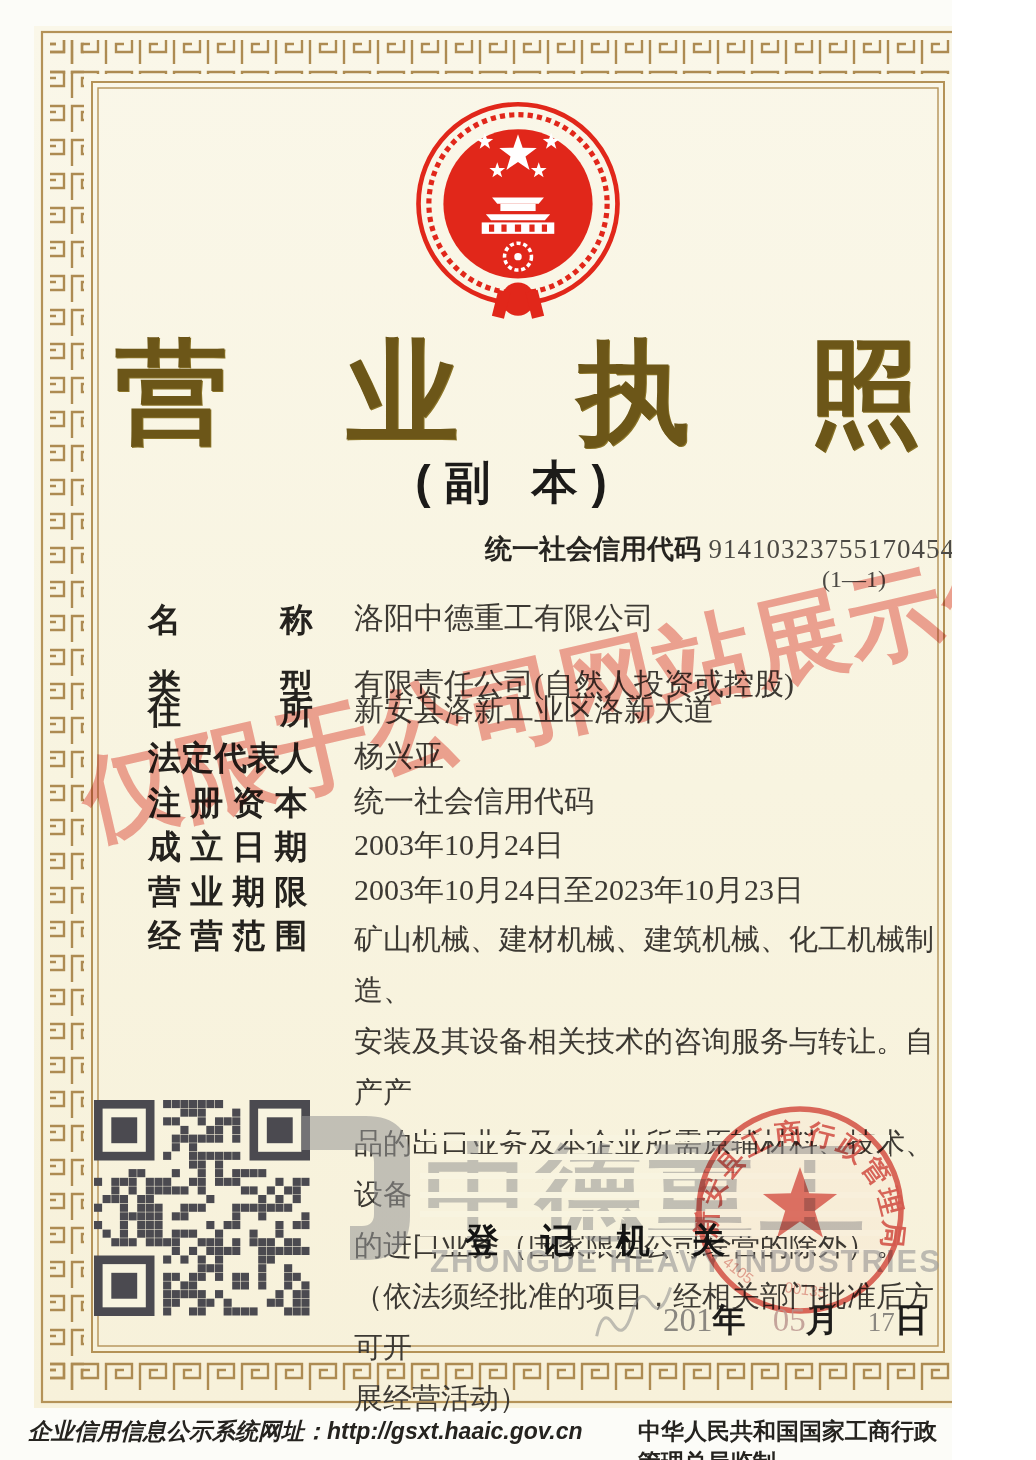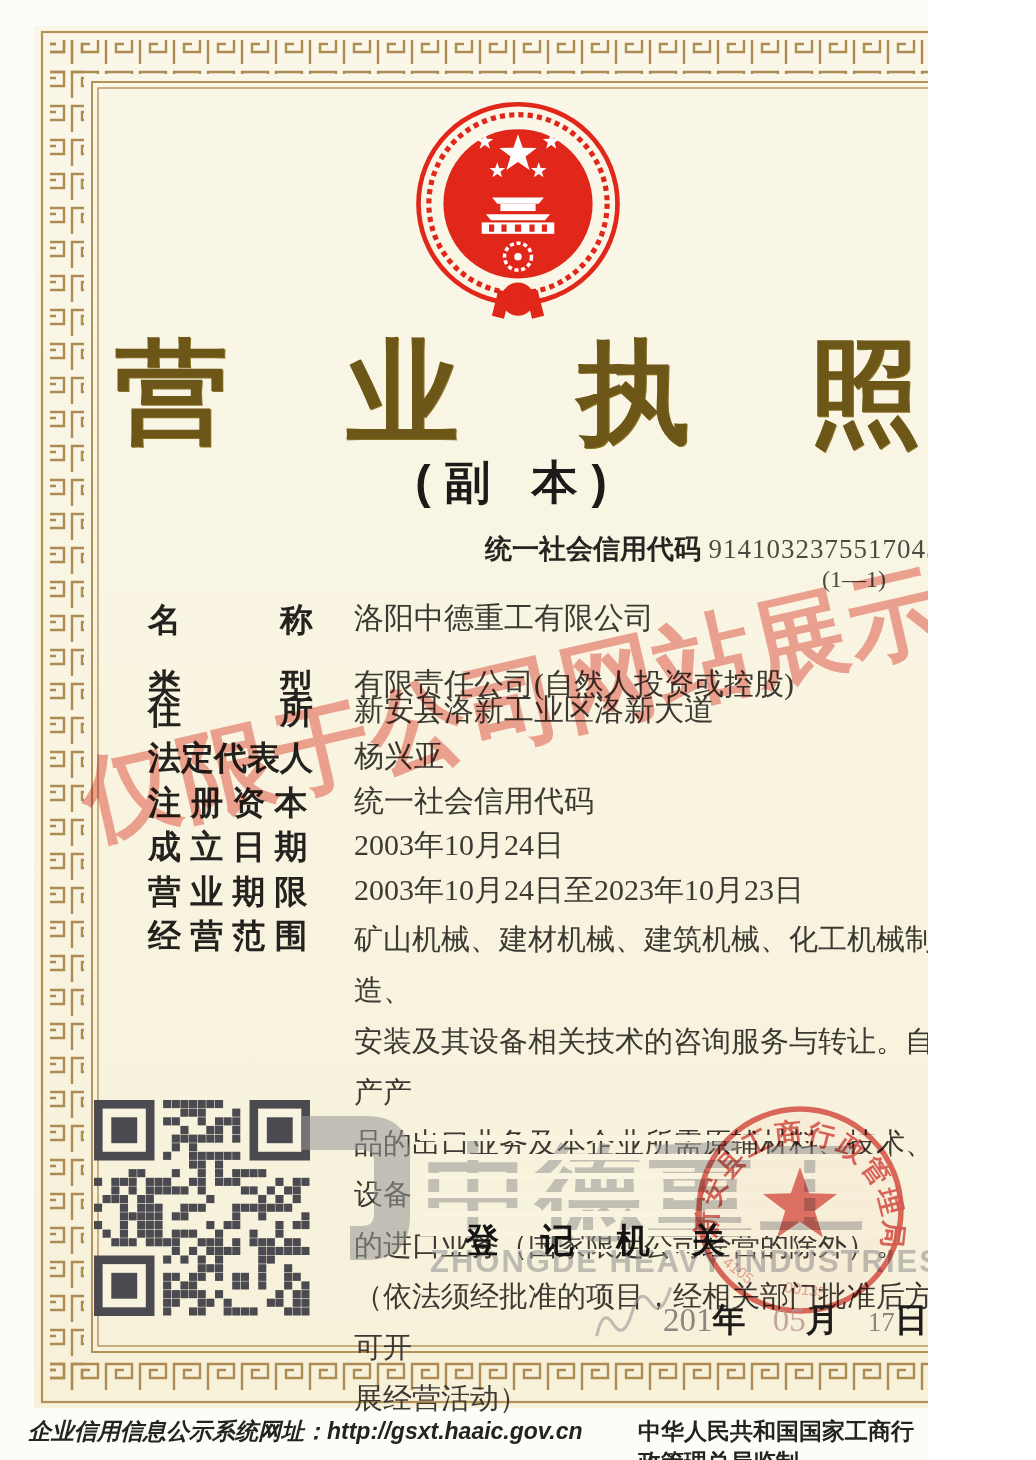--- a/index.html
+++ b/index.html
@@ -1,17 +1,17 @@
 <!DOCTYPE html>
 <html><head>
 <meta charset="utf-8">
 <style>
   html,body{margin:0;padding:0;}
   .page{position:relative;width:928px;height:1460px;background:#fcfcf8;overflow:hidden;
-        font-family:"Liberation Sans",sans-serif;color:#222;}
+        font-family:"Liberation Sans",sans-serif;color:#222;padding-left:24px;}
   .abs{position:absolute;}
   .paper{left:34px;top:26px;width:968px;height:1382px;
          background:linear-gradient(180deg,#faf7e9 0%,#f8f4e0 55%,#f7f1da 100%);}
   .frame-svg{left:0;top:0;z-index:1;}
   
   .emblem{left:403px;top:96px;width:230px;height:228px;z-index:2;}
   .title{left:0;top:318px;width:1036px;text-align:center;font-size:112px;font-weight:900;
          color:#6c5618;letter-spacing:44px;text-indent:44px;z-index:2;
          text-shadow:1px 1px 0 #8a7327;}
   .subtitle{left:0;top:452px;width:1036px;text-align:center;font-size:46px;font-weight:700;

